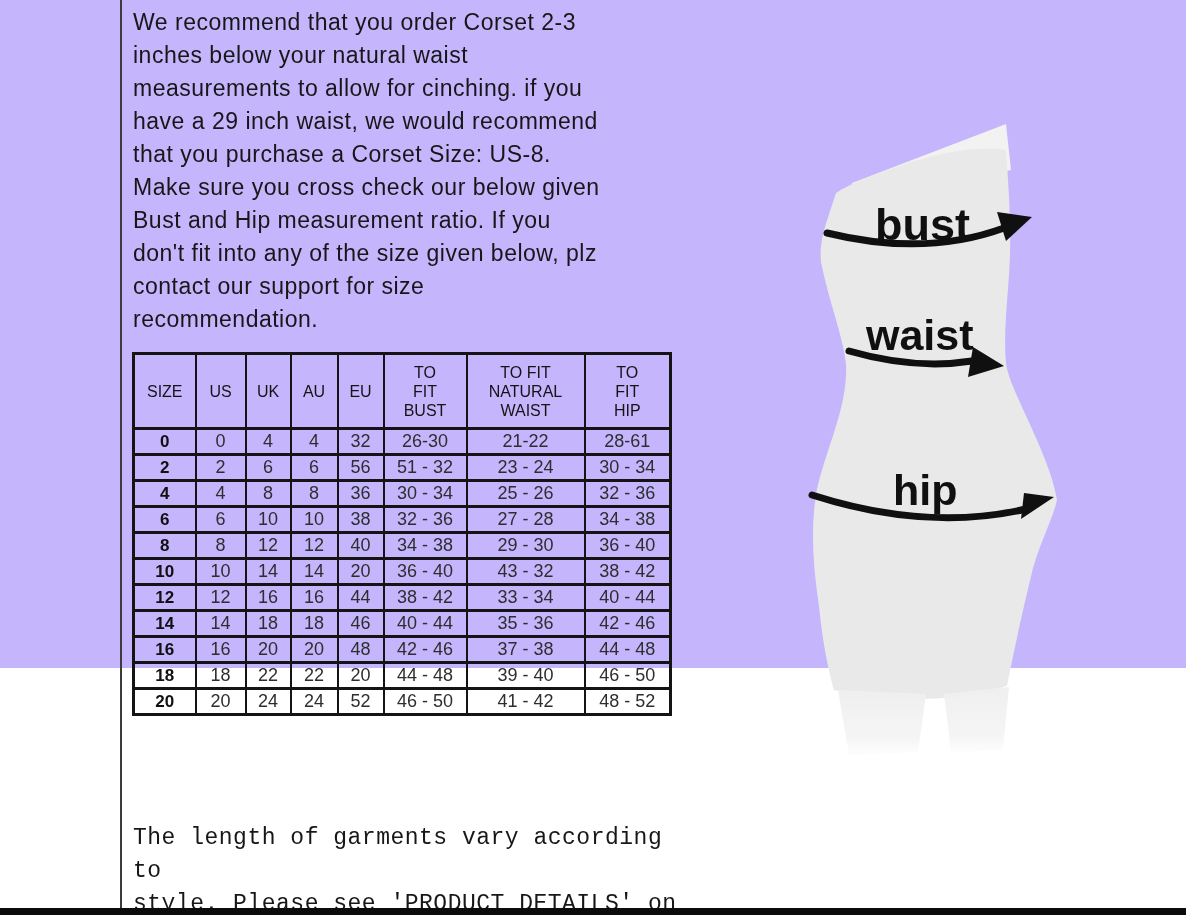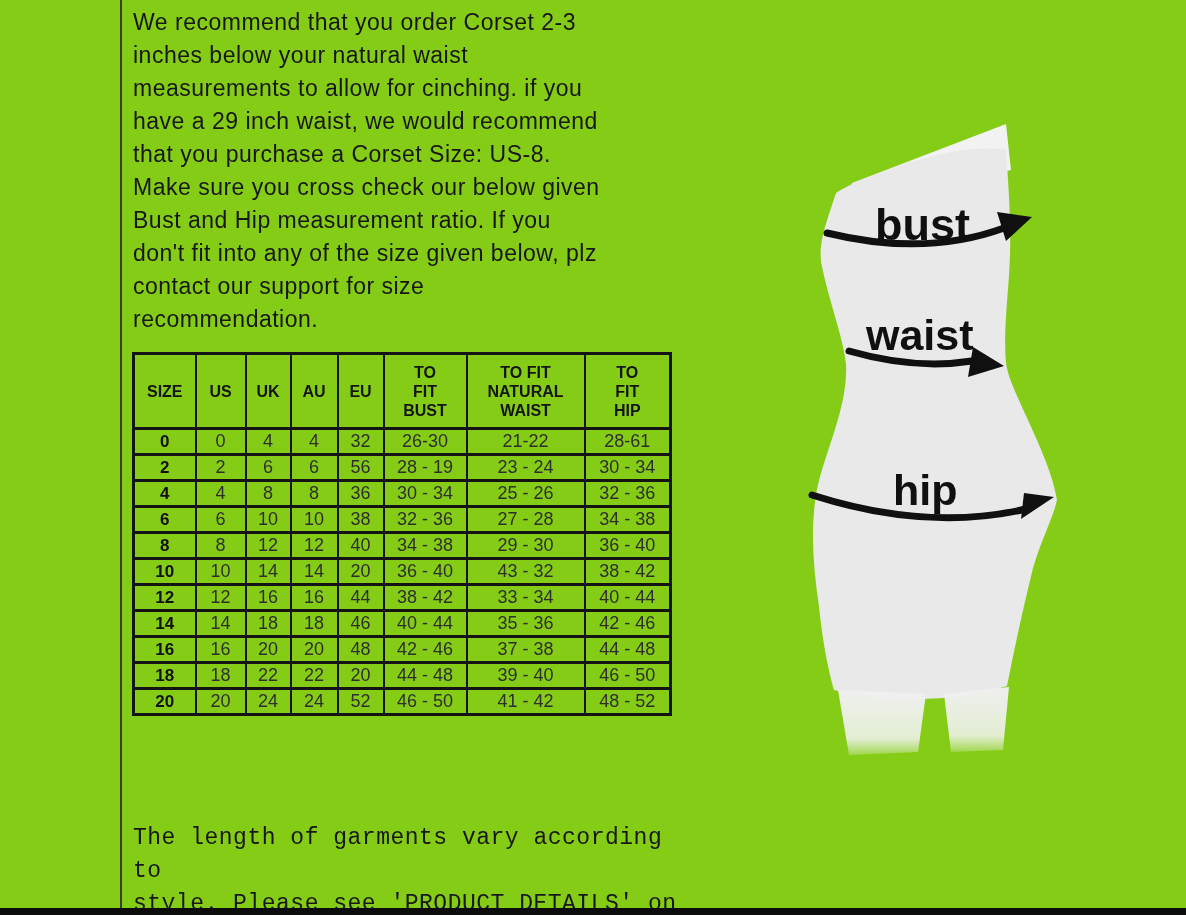--- a/index.html
+++ b/index.html
@@ -1,36 +1,36 @@
 <!DOCTYPE html>
 <html><head>
 <meta charset="utf-8">
 <style>
   * { margin:0; padding:0; box-sizing:border-box; }
   html,body { width:1186px; height:915px; background:#ffffff; overflow:hidden;
               font-family:"Liberation Sans", sans-serif; }
-  .page { position:relative; width:1186px; height:915px; background:#84cc16; }
+  .page { position:relative; width:1186px; height:668px; background:#c4b5fd; }
 
   .left-rule { position:absolute; left:120px; top:0; width:2px; height:908px; background:#3c3c3c; }
   .bottom-bar { position:absolute; left:0; top:908px; width:1186px; height:7px; background:#0c0c0c; }
 
   .para { position:absolute; left:133px; color:#171717; font-size:23px;
           line-height:33px; letter-spacing:0.5px; white-space:pre-line; }
   .intro { top:6px; width:545px; }
   .footer-note { top:822px; width:545px;font-family:Liberation Mono, monospace; }
 
   table.size-chart { position:absolute; left:132px; top:352px; border-collapse:collapse;
                      table-layout:fixed; width:537px; }
   table.size-chart th, table.size-chart td {
       border:2px solid #141414; border-top-width:3px; border-bottom-width:3px;
       text-align:center; vertical-align:middle; white-space:pre-line; overflow:hidden; }
   table.size-chart { border:3px solid #141414; }
   table.size-chart thead tr { height:75px; }
   table.size-chart tbody tr { height:26px; }
-  table.size-chart th { font-size:16px; font-weight:bold; color:#141414; line-height:19px; }
+  table.size-chart th { font-size:16px; font-weight:normal; color:#141414; line-height:19px; }
   table.size-chart td { font-size:18px; color:#2e2e2e; font-weight:normal; }
   table.size-chart td.c-size { font-weight:bold; color:#101010; font-size:17px; }
 
   svg.figure { position:absolute; left:700px; top:100px; width:486px; height:808px; }
   svg.figure text { font-family:"Liberation Sans", sans-serif; font-weight:bold;
                     fill:#101010; }
 </style>
 </head>
 <body>
 
@@ -88,21 +88,21 @@
           <td>26-30</td>
           <td>21-22</td>
           <td>28-61</td>
         </tr>
         <tr>
           <td class="c-size">2</td>
           <td>2</td>
           <td>6</td>
           <td>6</td>
           <td>56</td>
-          <td>28 - 19</td>
+          <td>51 - 32</td>
           <td>23 - 24</td>
           <td>30 - 34</td>
         </tr>
         <tr>
           <td class="c-size">4</td>
           <td>4</td>
           <td>8</td>
           <td>8</td>
           <td>36</td>
           <td>30 - 34</td>

